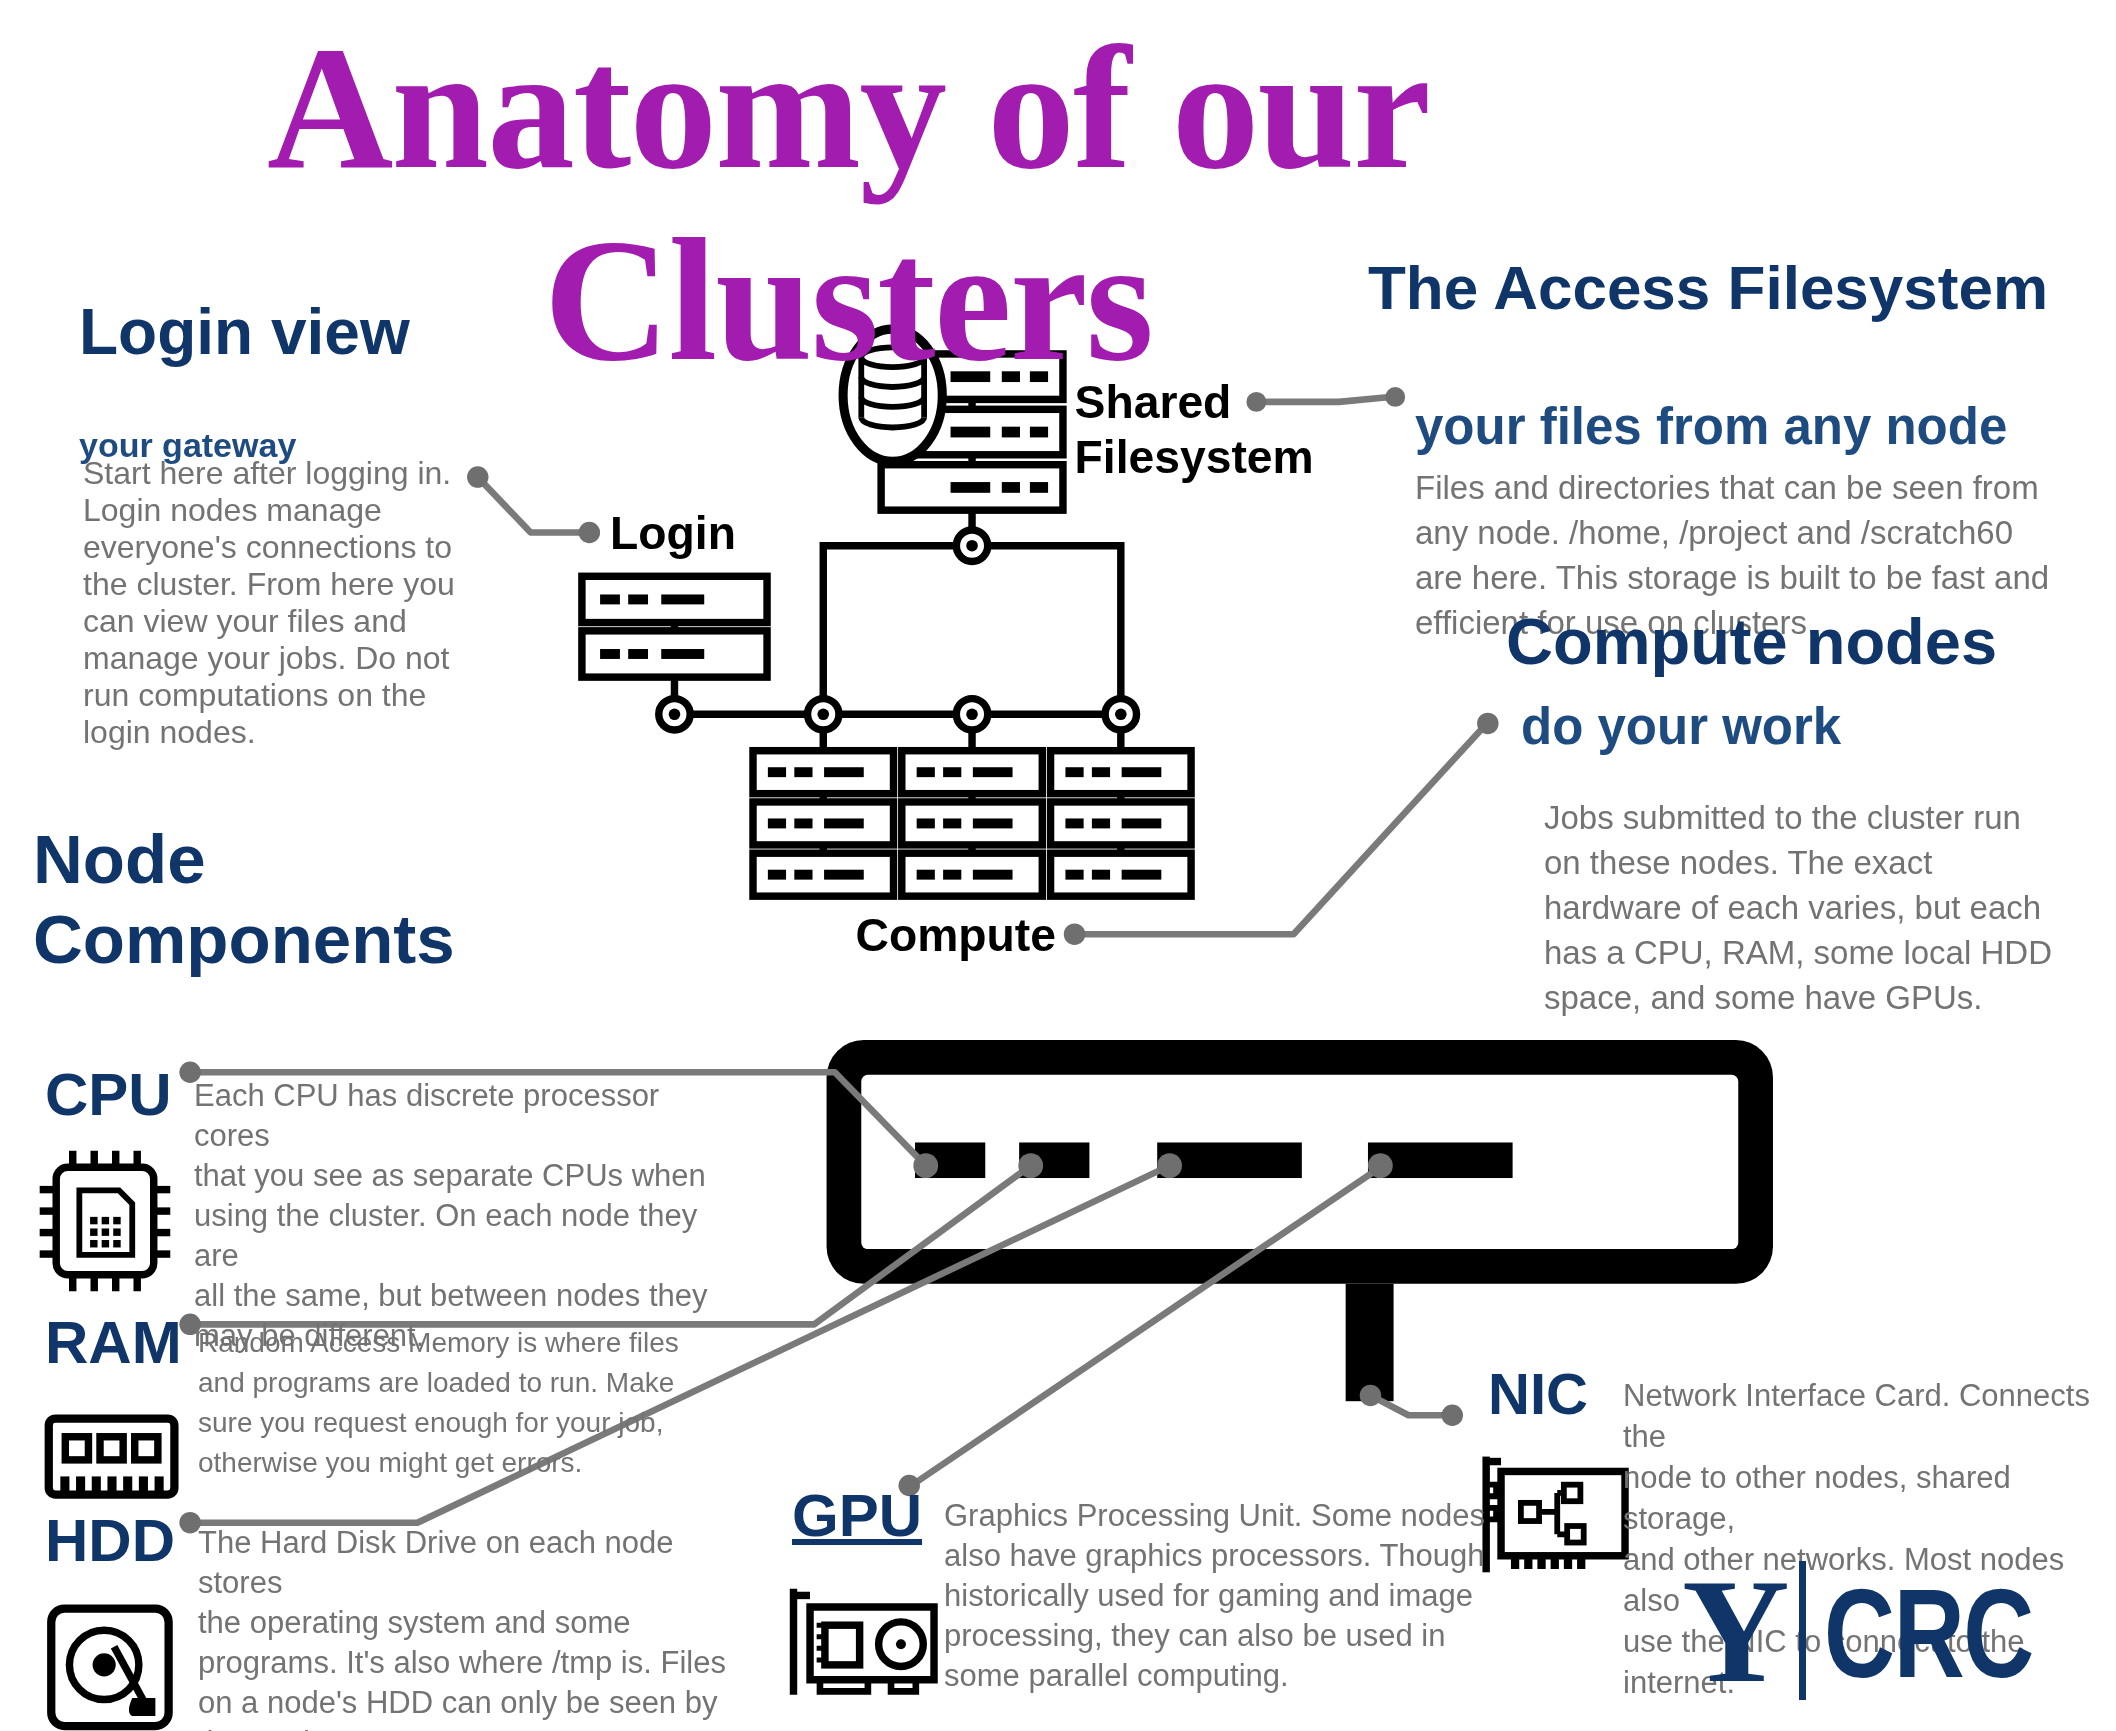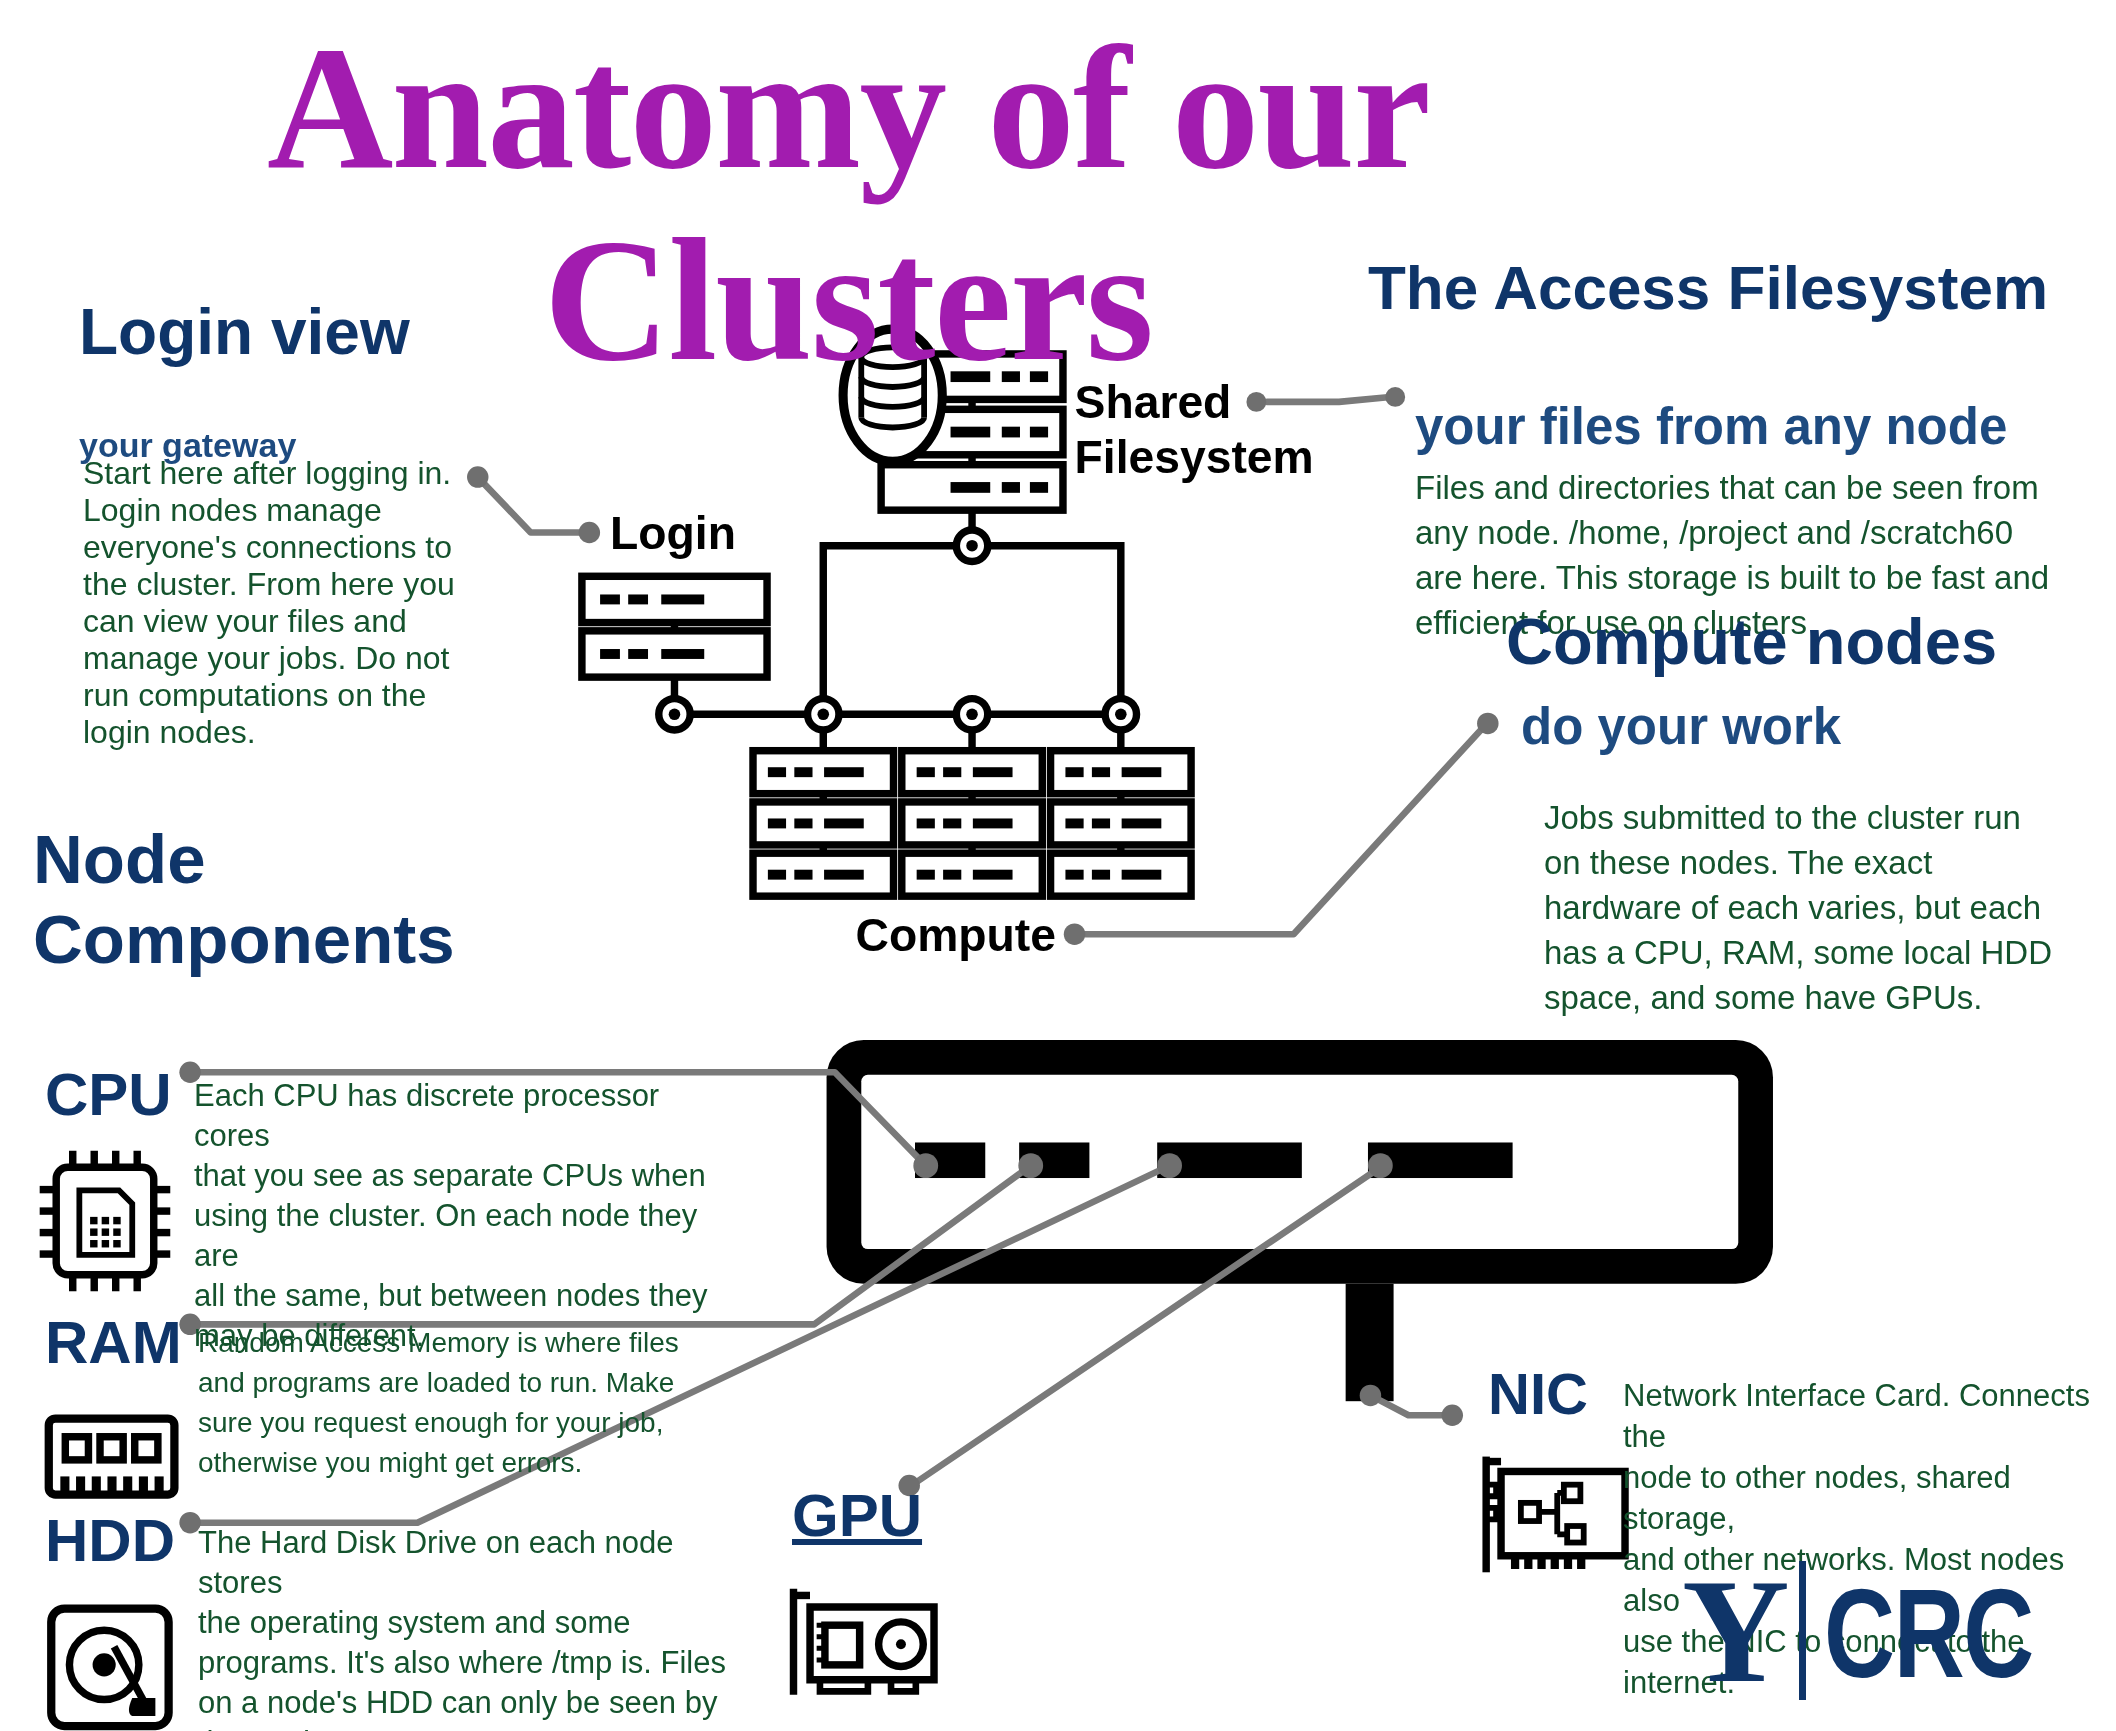--- a/index.html
+++ b/index.html
@@ -8,21 +8,21 @@
     font-family:"Liberation Sans",sans-serif;
   }
   .abs{position:absolute;}
   #title{
     left:0;top:11.6px;width:1696px;text-align:center;
     font-family:"Liberation Serif",serif;font-weight:bold;
     font-size:175px;line-height:1.1;color:#a21caf;letter-spacing:-1.7px;
   }
   .heading{font-weight:bold;color:#0f3569;line-height:1.05;}
   .subheading{font-weight:bold;color:#1e4b80;line-height:1.05;}
-  .body-text{color:#14532d;white-space:pre-line;}
+  .body-text{color:#737373;white-space:pre-line;}
   .comp-label{font-weight:bold;color:#0f3569;font-size:60px;line-height:1;}
 
   #login-heading{left:79px;top:299px;font-size:64px;}
   #login-sub{left:79px;top:384px;font-size:34px;margin-top:44px;}
   #login-body{left:83px;top:455px;width:430px;font-size:32px;line-height:37px;}
 
   #shared-heading{left:1368px;top:255px;width:744px;font-size:62px;}
   #shared-sub{left:1415px;top:374px;font-size:51px;margin-top:26px;}
   #shared-body{left:1415px;top:465px;width:686px;font-size:33px;line-height:45px;}
 
@@ -374,20 +374,25 @@
 otherwise you might get errors.</div>
 
   <div id="hdd-label" class="abs txt-layer comp-label">HDD</div>
   <div id="hdd-body" class="abs txt-layer body-text">The Hard Disk Drive on each node stores
 the operating system and some
 programs. It's also where /tmp is. Files
 on a node's HDD can only be seen by
 that node.</div>
 
   <div id="gpu-label" class="abs txt-layer comp-label">GPU</div>
+  <div id="gpu-body" class="abs txt-layer body-text">Graphics Processing Unit. Some nodes
+also have graphics processors. Though
+historically used for gaming and image
+processing, they can also be used in
+some parallel computing.</div>
 
   <div id="nic-label" class="abs txt-layer comp-label">NIC</div>
   <div id="nic-body" class="abs txt-layer body-text">Network Interface Card. Connects the
 node to other nodes, shared storage,
 and other networks. Most nodes also
 use the NIC to connect to the internet.</div>
 
   <div id="logo" class="abs txt-layer">
     <span id="logo-y">Y</span>
     <span id="logo-bar"></span>

